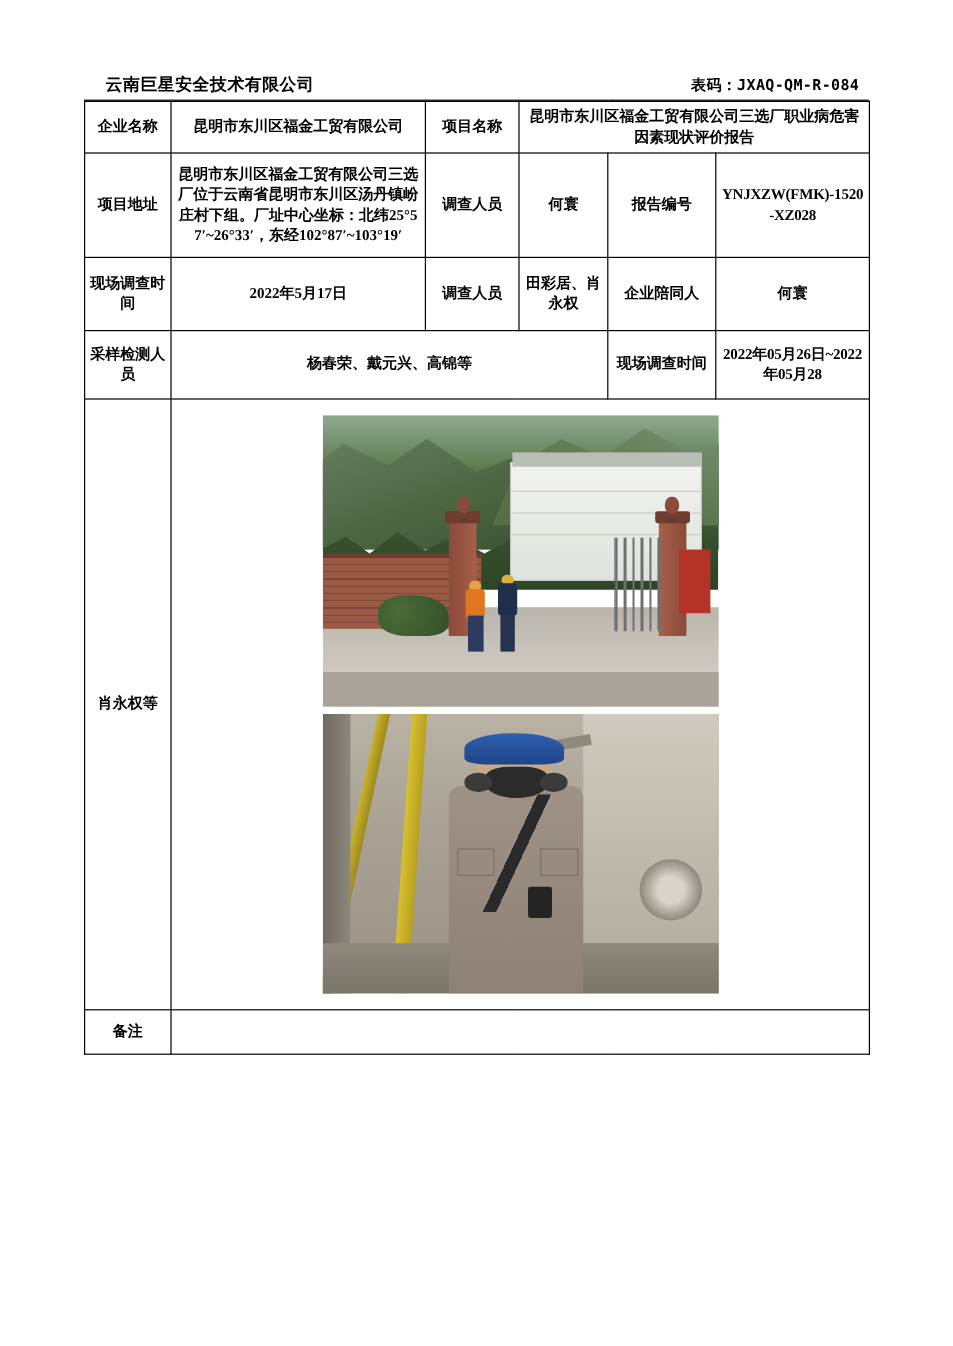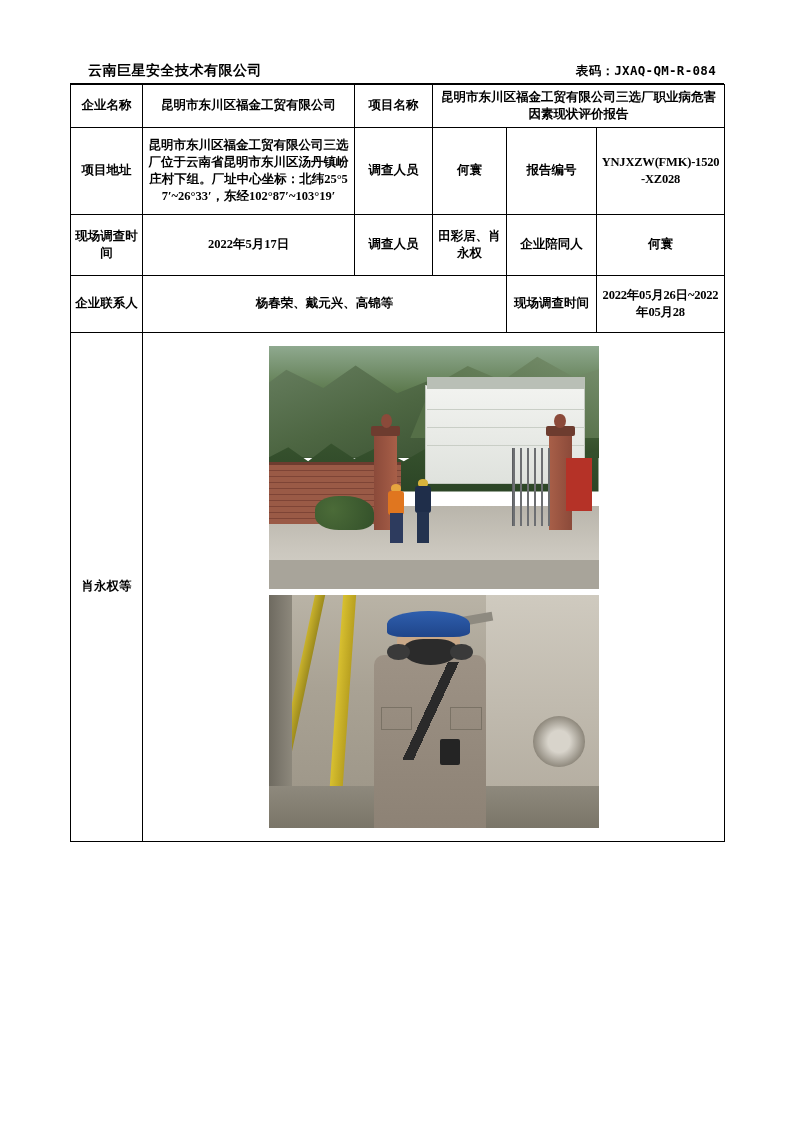--- a/index.html
+++ b/index.html
@@ -322,21 +322,21 @@
       </tr>
       <tr>
         <td class="label" style="height:52px">现场调查时间</td>
         <td>2022年5月17日</td>
         <td class="label">调查人员</td>
         <td>田彩居、肖永权</td>
         <td class="label">企业陪同人</td>
         <td>何寰</td>
       </tr>
       <tr>
-        <td class="label" style="height:48px">企业联系人</td>
+        <td class="label" style="height:48px">采样检测人员</td>
         <td colspan="3">杨春荣、戴元兴、高锦等</td>
         <td class="label">现场调查时间</td>
         <td class="mono">2022年05月26日~2022年05月28</td>
       </tr>
       <tr>
         <td class="label">肖永权等</td>
         <td colspan="5" class="media">
           <div class="media-inner">
             <div class="photo photo1">
               <div class="p1-sky"></div>
@@ -385,15 +385,19 @@
               <div class="p2-filter-l"></div>
               <div class="p2-filter-r"></div>
               <div class="p2-strap"></div>
               <div class="p2-pocket-l"></div>
               <div class="p2-pocket-r"></div>
               <div class="p2-device"></div>
             </div>
           </div>
         </td>
       </tr>
+      <tr class="note-row">
+        <td class="label">备注</td>
+        <td colspan="5"></td>
+      </tr>
     </tbody>
   </table>
 </div>
 
 </body></html>

